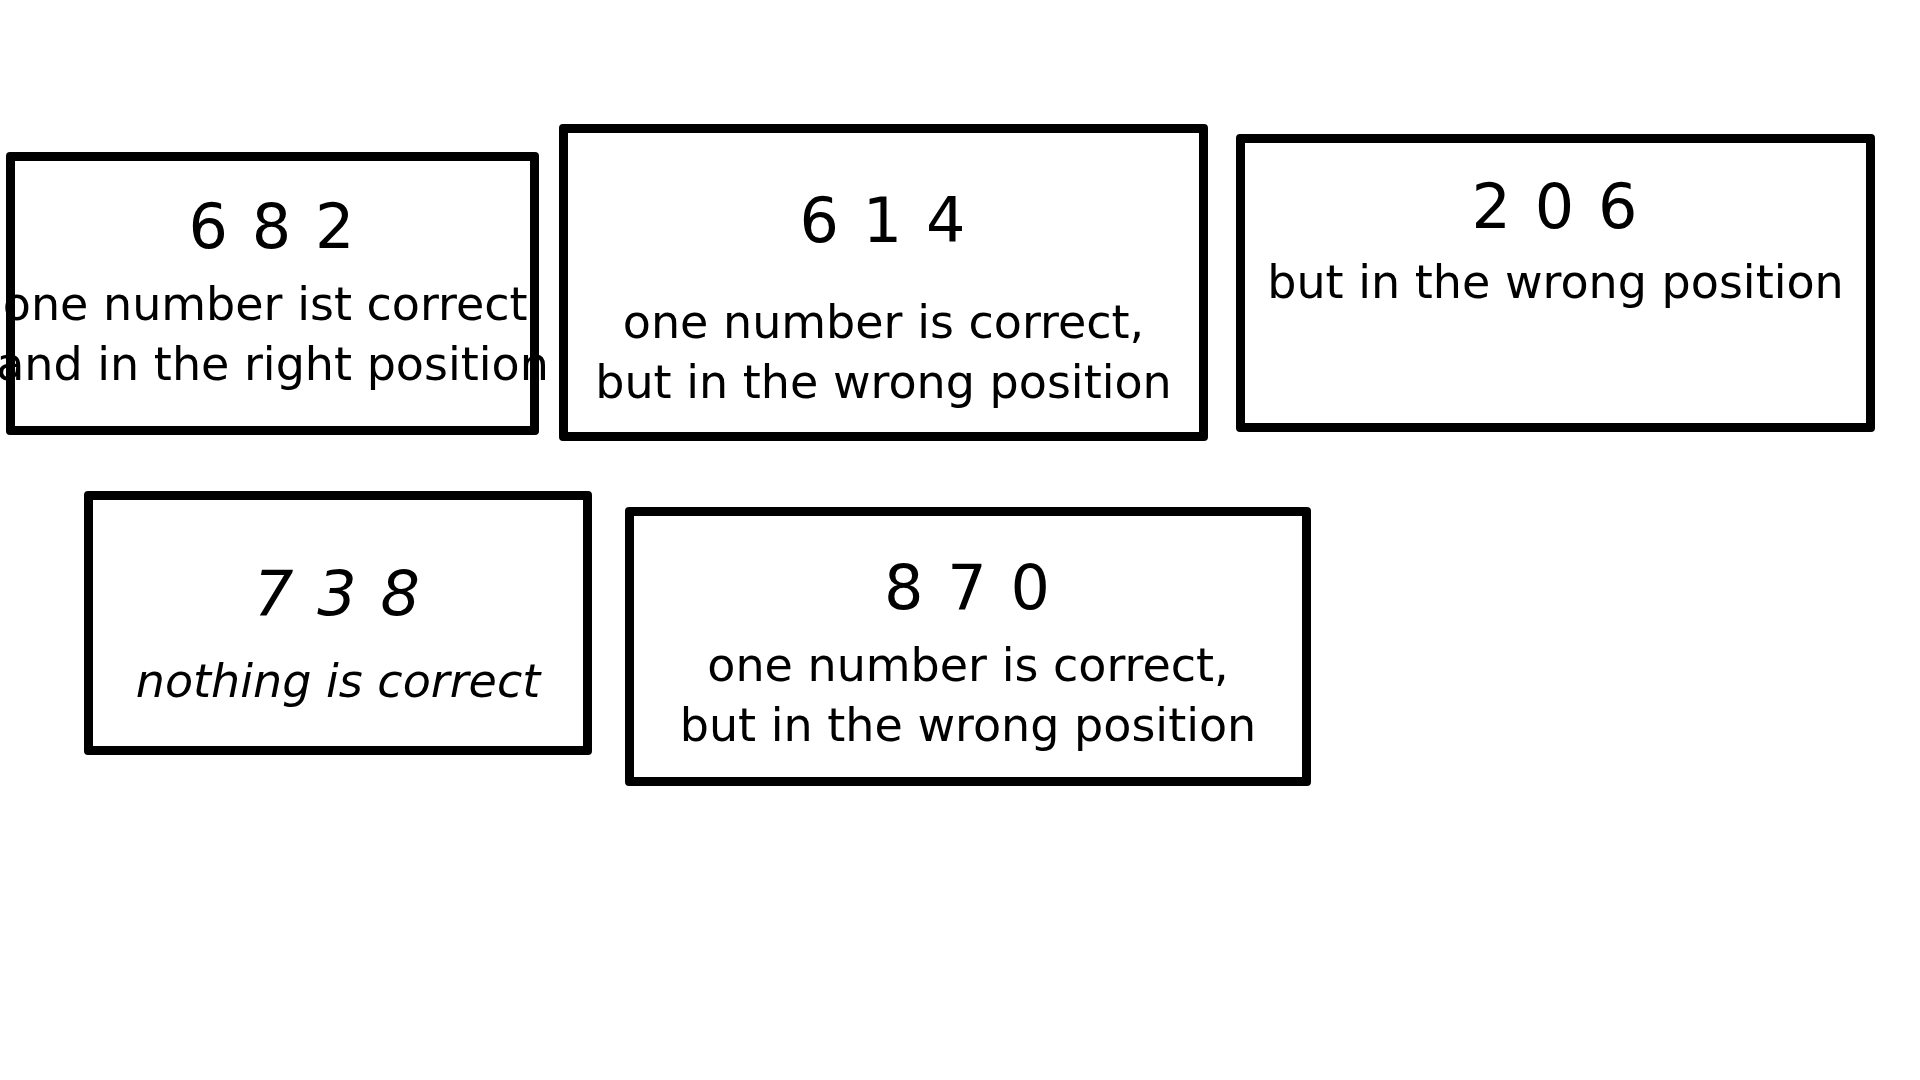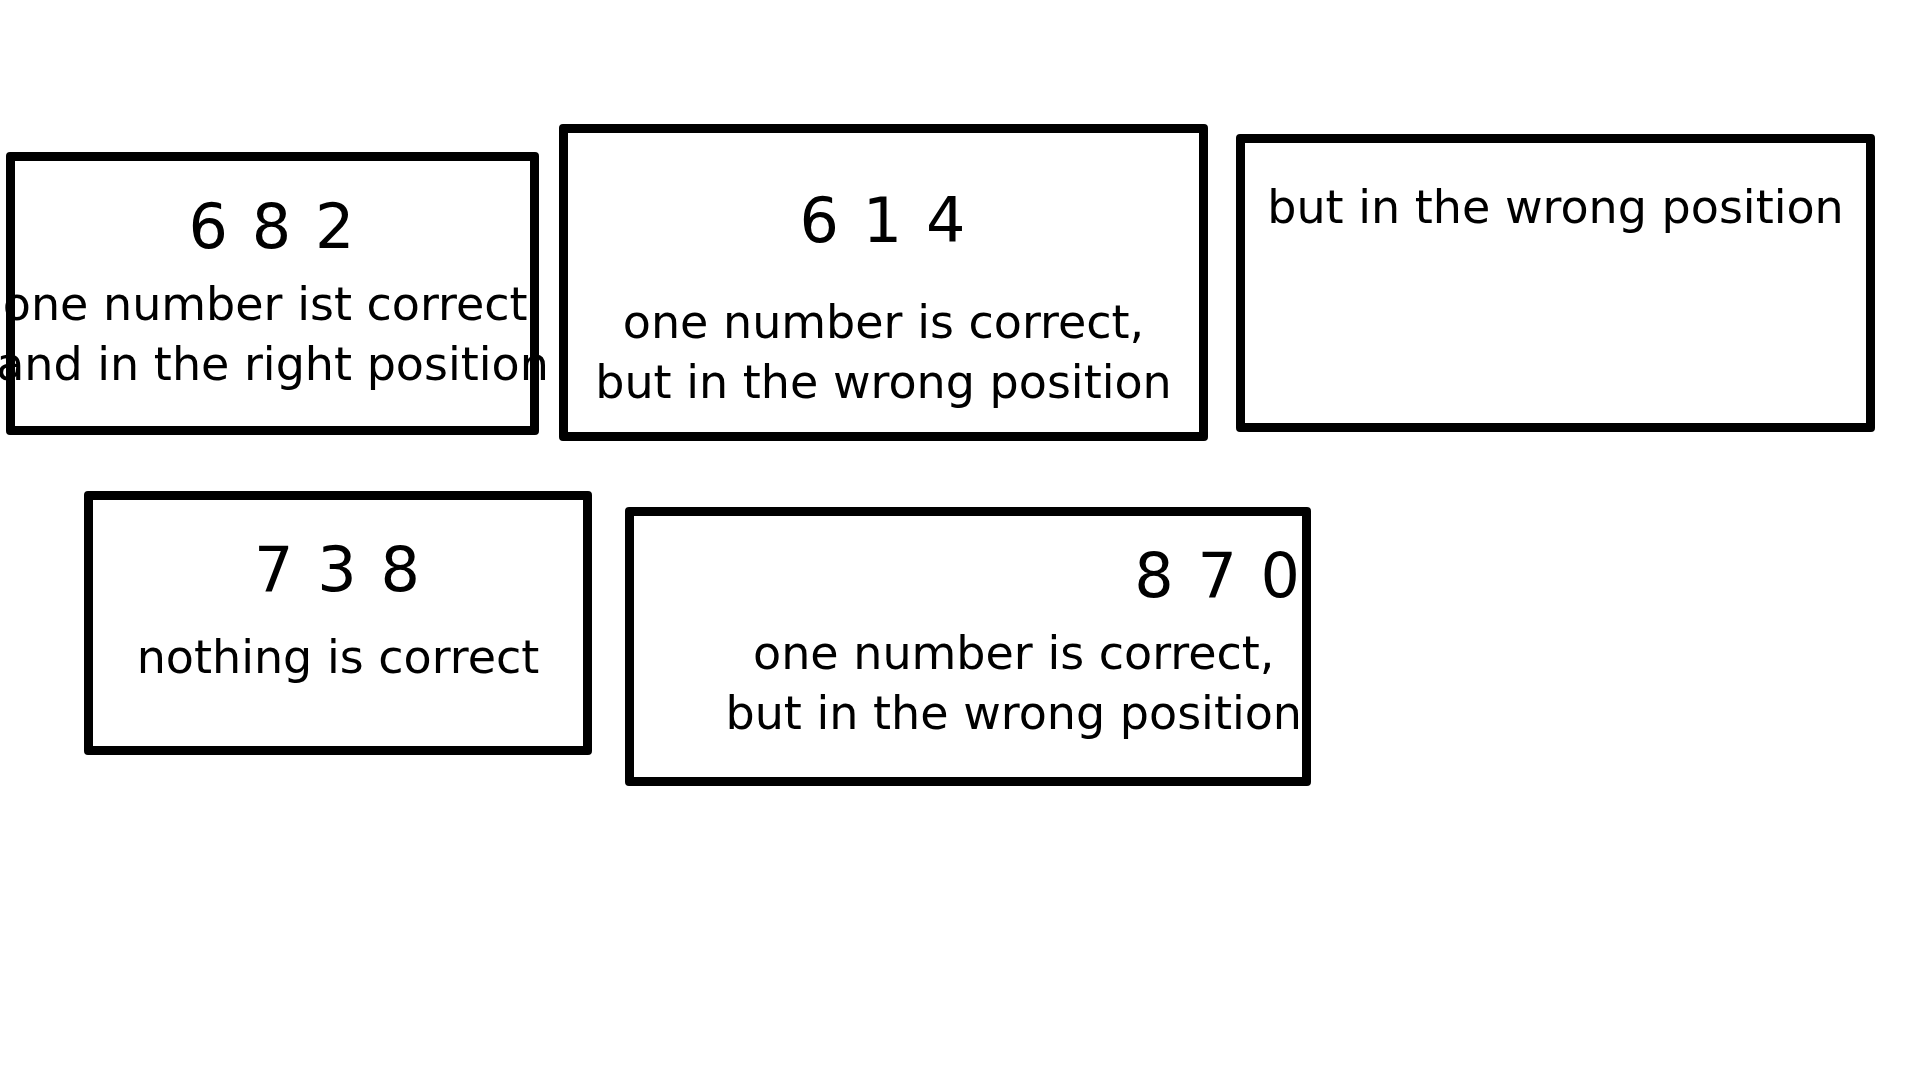--- a/index.html
+++ b/index.html
@@ -43,23 +43,23 @@
     line-height: 60px;
     white-space: nowrap;
   }
   
   .card-1 { left: 6px;    top: 152px; width: 533px; height: 283px; padding-top: 28px; }
   .card-1 .clue { margin-top: 10px; }
   .card-2 { left: 559px;  top: 124px; width: 649px; height: 317px; padding-top: 50px; gap: 22px; }
   .card-2 .clue { margin-top: 12px; }
   .card-3 { left: 1236px; top: 134px; width: 639px; height: 298px; padding-top: 26px; }
   .card-3 .clue { margin-top: 8px; }
-  .card-4 { left: 84px;   top: 491px; width: 508px; height: 264px; padding-top: 32px; }
+  .card-4 { left: 84px;   top: 491px; width: 508px; height: 264px; padding-top: 56px; font-style: italic; }
   .card-4 .clue { margin-top: 20px; }
-  .card-5 { left: 625px;  top: 507px; width: 686px; height: 279px; padding-top: 22px; align-items: flex-end; }
+  .card-5 { left: 625px;  top: 507px; width: 686px; height: 279px; padding-top: 34px; }
   .card-5 .clue { margin-top: 10px; }
 </style>
 </head>
 <body>
 
 <div class="canvas">
 
   <div class="card card-1">
     <div class="code">6 8 2</div>
     <div class="clue">
@@ -70,20 +70,21 @@
 
   <div class="card card-2">
     <div class="code">6 1 4</div>
     <div class="clue">
       <div>one number is correct,</div>
       <div>but in the wrong position</div>
     </div>
   </div>
 
   <div class="card card-3">
+    <div class="code">2 0 6</div>
     <div class="clue">
       <div>but in the wrong position</div>
     </div>
   </div>
 
   <div class="card card-4">
     <div class="code">7 3 8</div>
     <div class="clue">
       <div>nothing is correct</div>
     </div>

